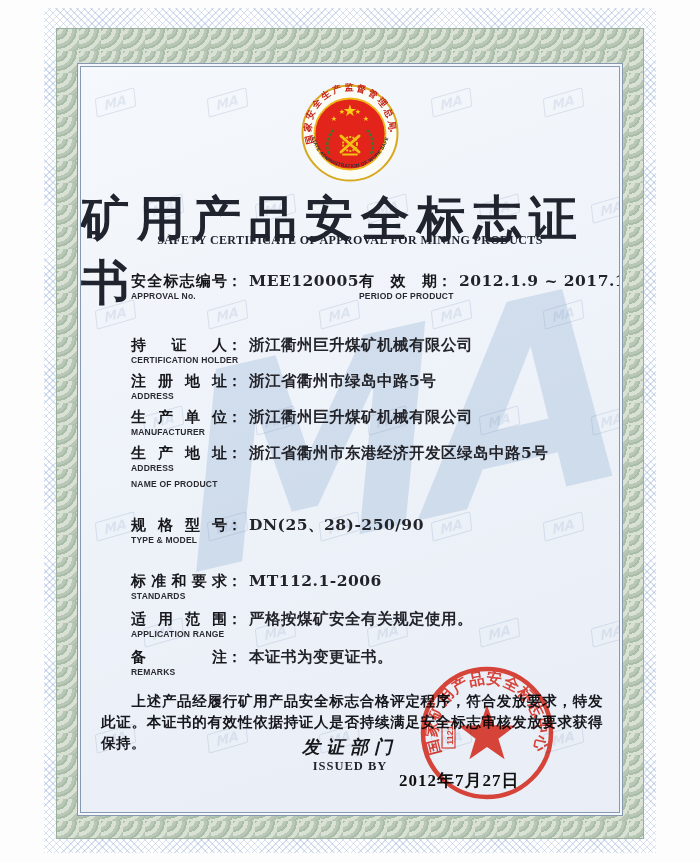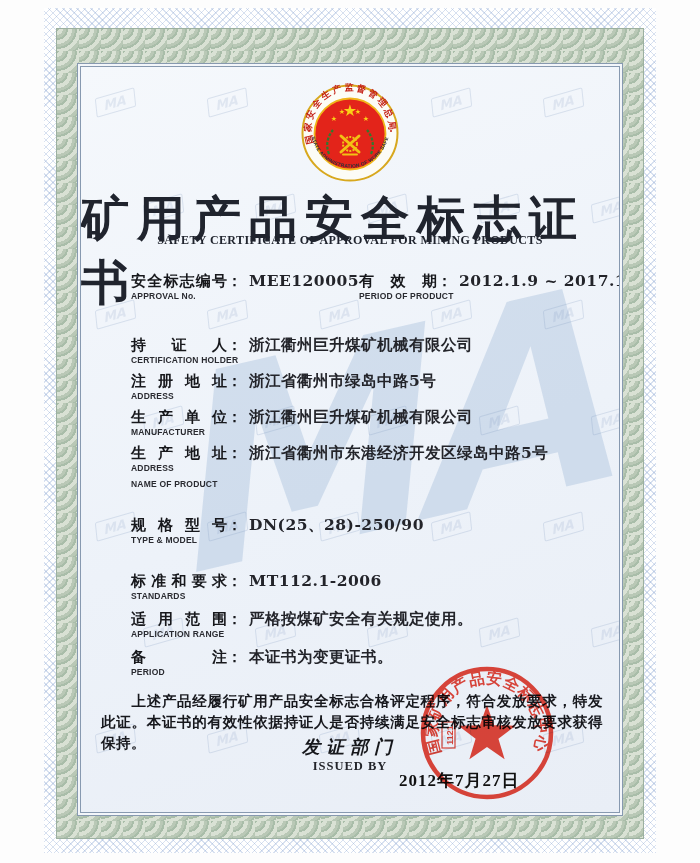--- a/index.html
+++ b/index.html
@@ -230,21 +230,21 @@
                 <div class="enline">STANDARDS</div>
               </div>
 
               <div class="frow">
                 <div class="cnline"><span class="lbl">适用范围</span><span class="colon">：</span><span class="val">严格按煤矿安全有关规定使用。</span></div>
                 <div class="enline">APPLICATION RANGE</div>
               </div>
 
               <div class="frow">
                 <div class="cnline"><span class="lbl">备注</span><span class="colon">：</span><span class="val">本证书为变更证书。</span></div>
-                <div class="enline">PERIOD</div>
+                <div class="enline">REMARKS</div>
               </div>
 
           </div>
 
           <div class="statement">上述产品经履行矿用产品安全标志合格评定程序，符合发放要求，特发此证。本证书的有效性依据持证人是否持续满足安全标志审核发放要求获得保持。</div>
 
           <div class="issued">
             <div class="issued-cn">发证部门</div>
             <div class="issued-en">ISSUED BY</div>
           </div>

